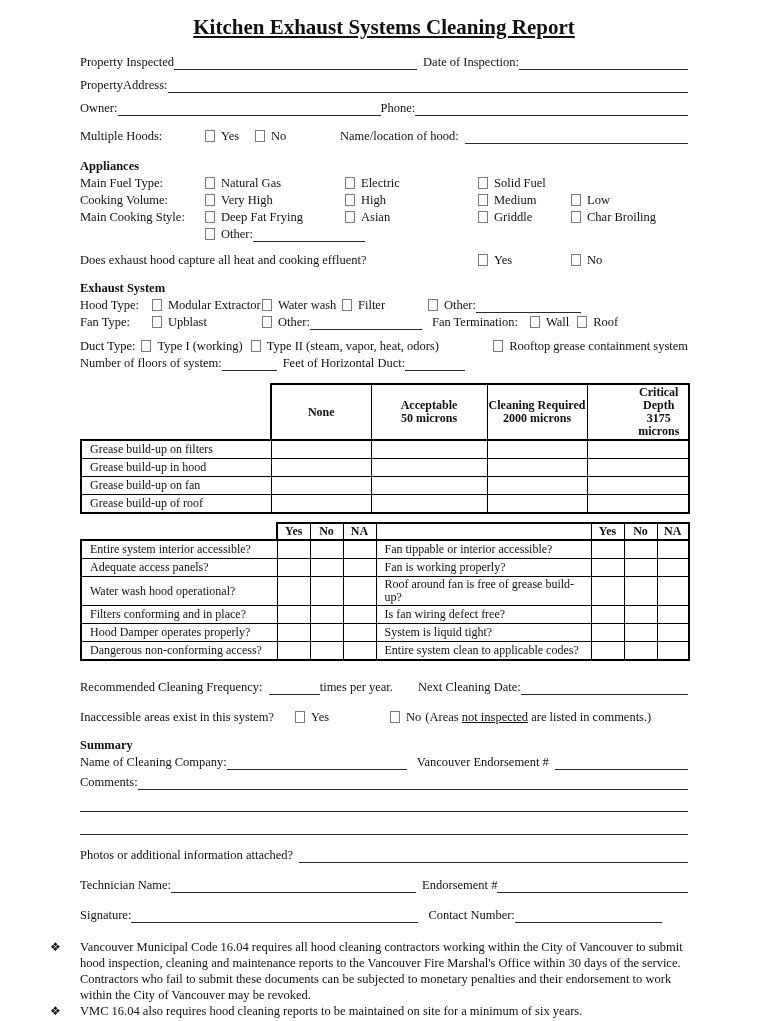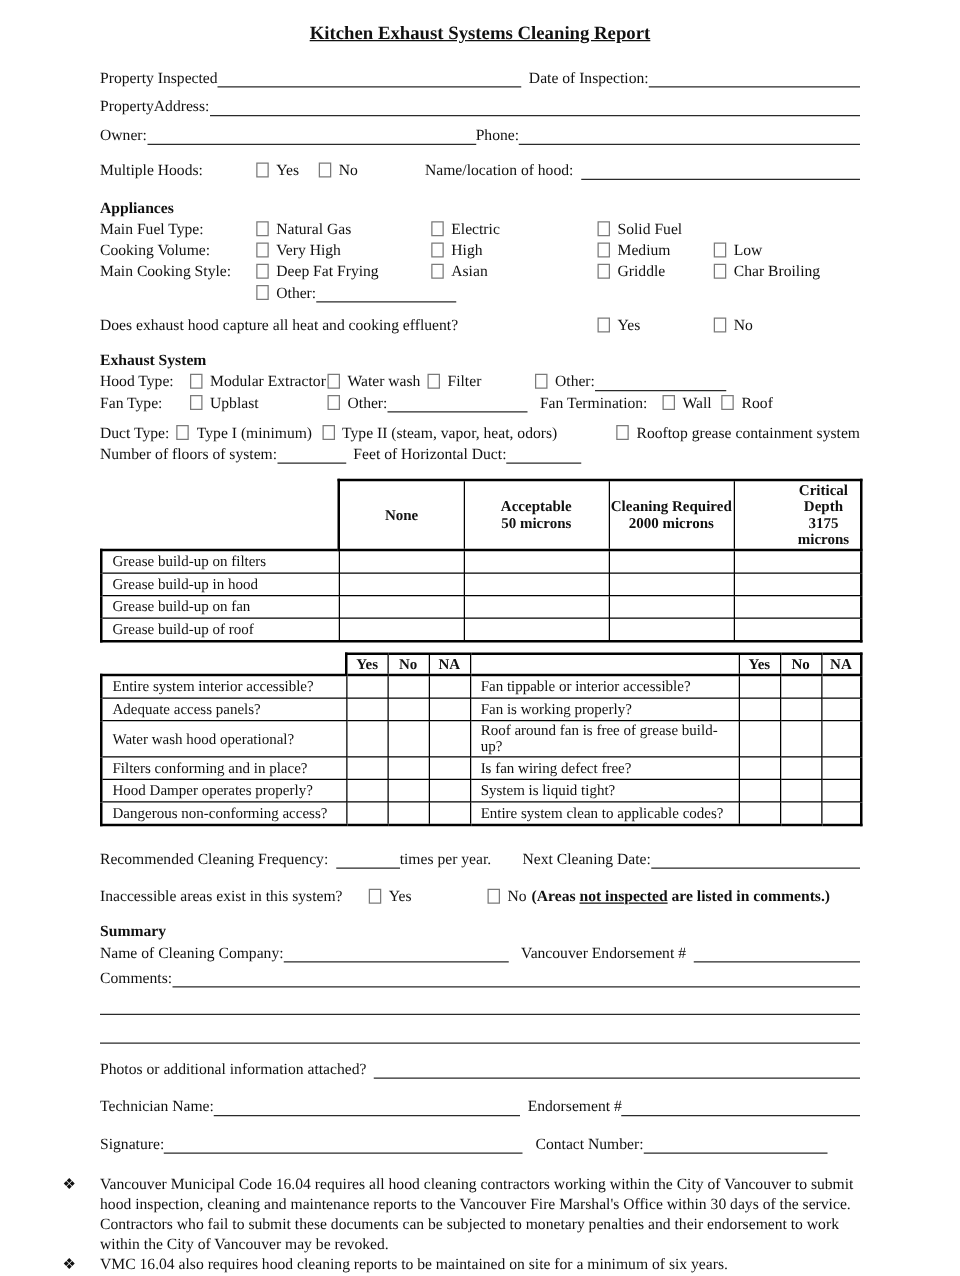--- a/index.html
+++ b/index.html
@@ -2,27 +2,27 @@
 <html><head>
 <meta charset="utf-8">
 <style>
   html,body { margin:0; padding:0; background:#fff; }
   .page {
     position:relative; width:768px; height:1021px; box-sizing:border-box;
     padding:14px 80px 0 80px; background:#fff; color:#111;
     font-family:"Liberation Serif", serif; font-size:12.5px; line-height:16px;
     overflow:hidden;
   }
-  .title { text-align:center; font-size:15px; line-height:26px; font-weight:bold; margin:0 0 14px 0; }
+  .title { text-align:center; font-size:21px; line-height:26px; font-weight:bold; margin:0 0 14px 0; }
   .title span { text-decoration:underline; }
   .frow { display:flex; align-items:flex-end; margin-bottom:7px; }
   .trow { display:flex; align-items:flex-end; margin-bottom:1px; }
   .fill { border-bottom:1px solid #2a2a2a; height:14px; box-sizing:border-box; }
   .grow { flex:1 1 auto; }
-  .b { font-weight:bold; }
+  .b { font-weight:normal; }
   .opt { display:inline-flex; align-items:center; flex:0 0 auto; }
   .cb { width:8px; height:10px; border:1px solid #7a7a7a; display:inline-block; flex:none; margin-right:6px; background:#fff; }
   .lbl { flex:0 0 auto; white-space:nowrap; }
   .heading { font-weight:bold; margin-bottom:1px; }
   
   .w125{width:125px;} .w140{width:140px;} .w85{width:85px;} .w93{width:93px;padding-left:48px;}
   .w50{width:50px;} .w72{width:72px;} .w110{width:110px;} .w80{width:80px;}
   .w78{width:78px;} .w350{width:350px;} .w215{width:215px;}
   .w95{width:95px;}
   .f55{width:55px;} .f60{width:60px;} .f105{width:105px;} .f112{width:112px;}
@@ -210,21 +210,21 @@
       </span>
     <span class="opt ml8">
         <span class="cb"></span>
         <span>Roof</span>
       </span>
   </div>
   <div class="trow">
     <span class="lbl">Duct Type:</span>
     <span class="opt ml6">
         <span class="cb"></span>
-        <span>Type I (minimum)</span>
+        <span>Type I (working)</span>
       </span>
     <span class="opt ml8">
         <span class="cb"></span>
         <span>Type II (steam, vapor, heat, odors)</span>
       </span>
     <span class="opt ml-auto">
         <span class="cb"></span>
         <span>Rooftop grease containment system</span>
       </span>
   </div>

